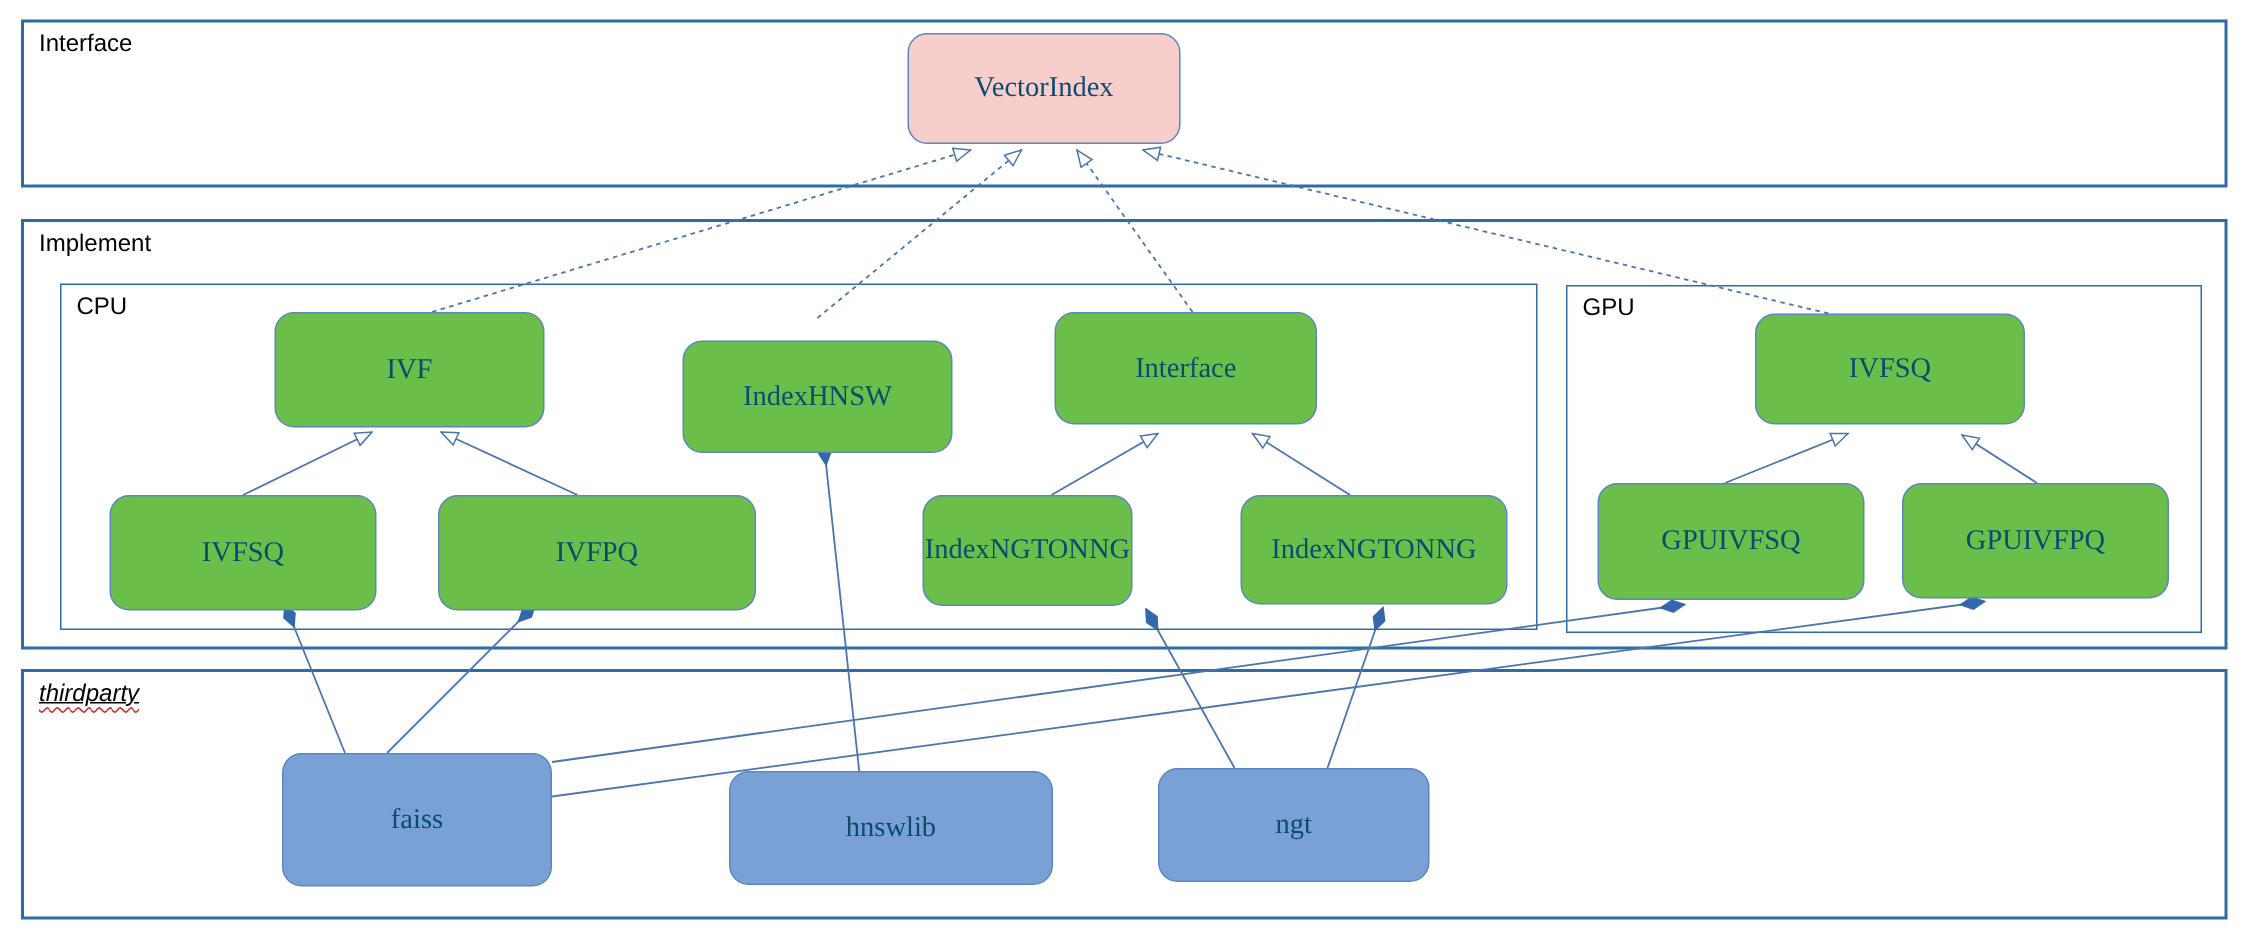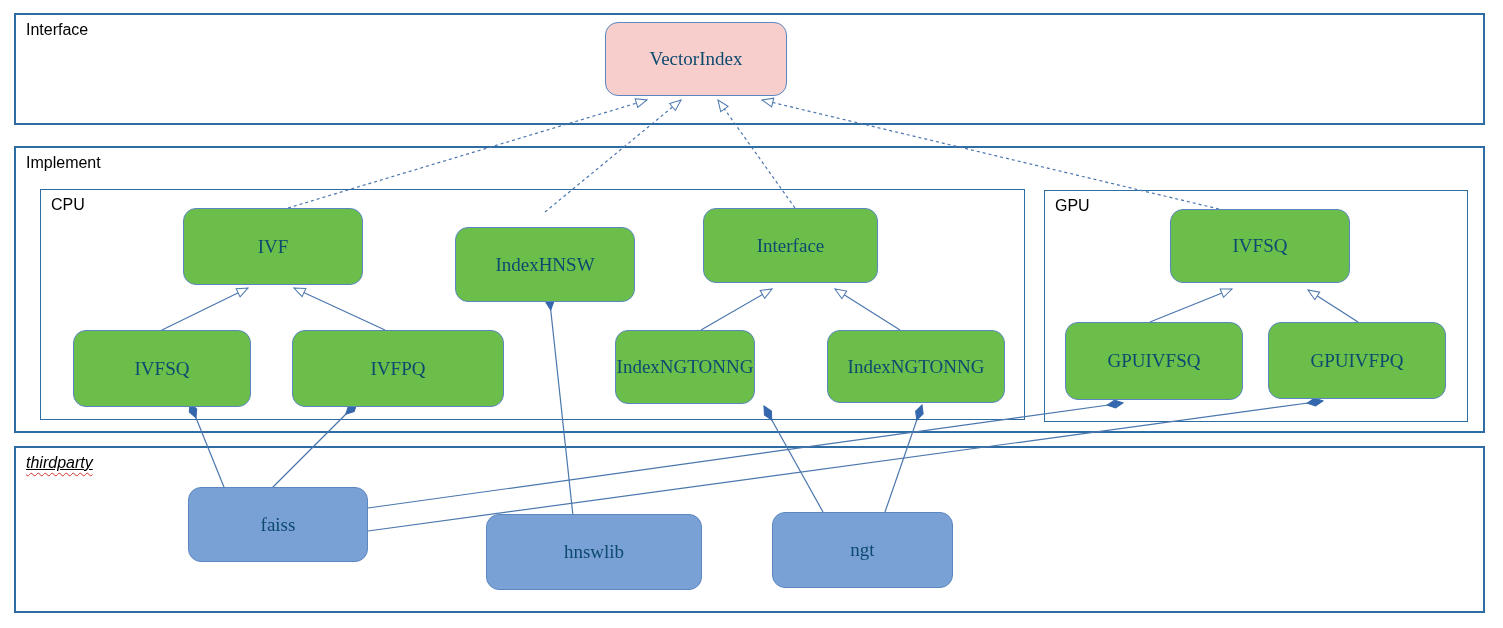--- a/index.html
+++ b/index.html
@@ -145,21 +145,21 @@
   </div>
 
   <div class="node green" style="left:1065px;top:322px;width:178px;height:78px">
     <span>GPUIVFSQ</span>
   </div>
 
   <div class="node green" style="left:1268px;top:322px;width:178px;height:77px">
     <span>GPUIVFPQ</span>
   </div>
 
-  <div class="node blue" style="left:188px;top:487px;width:180px;height:75px">
+  <div class="node blue" style="left:188px;top:502px;width:180px;height:89px">
     <span>faiss</span>
   </div>
 
   <div class="node blue" style="left:486px;top:514px;width:216px;height:76px">
     <span>hnswlib</span>
   </div>
 
   <div class="node blue" style="left:772px;top:512px;width:181px;height:76px">
     <span>ngt</span>
   </div>

